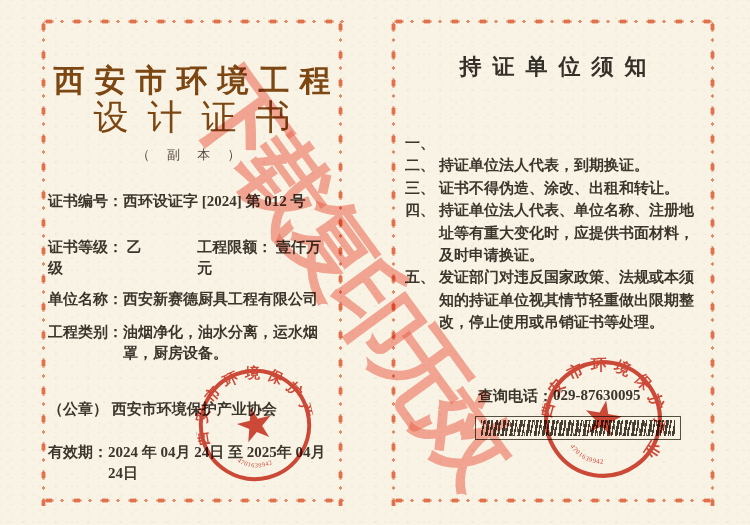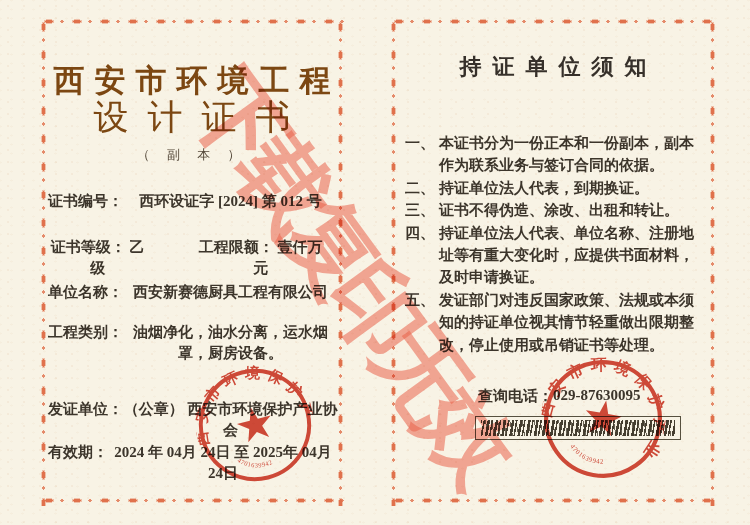--- a/index.html
+++ b/index.html
@@ -36,39 +36,39 @@
     background-image:
       radial-gradient(3.4px 7px at 5.5px 11px, #e0714c 0 52%, rgba(224,113,76,.40) 53% 74%, transparent 75%),
       radial-gradient(2.1px 2.6px at 5.5px 24px, rgba(224,113,76,.80) 0 60%, transparent 61%);
     background-size:11px 28px;
     background-repeat:repeat-y;
   }
   .edge-left{left:0;} .edge-right{right:0;}
   
   .abs{position:absolute;}
   .t-brown{color:#7c4712;}
-  .t-dark{color:#3c352b;text-align:center;}
+  .t-dark{color:#3c352b;}
   .title1{
     left:0;right:0;top:44px;text-align:center;
     font-size:31px;font-weight:bold;letter-spacing:10px;text-indent:10px;
   }
   .title2{
     left:0;right:0;top:78px;text-align:center;
     font-size:35px;font-weight:normal;letter-spacing:19px;text-indent:19px;
   }
   .subtitle{
     left:0;right:0;top:130px;text-align:center;
     font-size:13px;letter-spacing:7px;color:#55493a;
   }
   .row{left:10px;right:8px;display:flex;font-size:15px;line-height:21px;}
   .row .lbl{flex:0 0 auto;font-weight:bold;}
   .row .val{flex:1 1 auto;font-weight:bold;}
   .row-certno{top:175px;}
   .row-grade{top:221px;gap:36px;}
-  .row-company{top:266px;}
+  .row-company{top:273px;}
   .row-category{top:306px;}
   .row-issuer{top:383px;}
   .row-validity{top:426px;}
   .grade-pair{display:inline-block;margin-right:14px;}
   
   .r-title{
     left:0;right:0;top:36px;text-align:center;
     font-size:22px;font-weight:bold;letter-spacing:11px;text-indent:11px;
     color:#36302a;
   }
@@ -138,42 +138,40 @@
       <span class="lbl">单位名称：</span>
       <span class="val">西安新赛德厨具工程有限公司</span>
     </div>
 
     <div class="abs row row-category t-dark">
       <span class="lbl">工程类别：</span>
       <span class="val">油烟净化，油水分离，运水烟罩，厨房设备。</span>
     </div>
 
     <div class="abs row row-issuer t-dark">
-      <span class="lbl">发证单位：</span>
       <span class="val">（公章） 西安市环境保护产业协会</span>
     </div>
 
     <div class="abs row row-validity t-dark">
       <span class="lbl">有效期：</span>
       <span class="val">2024 年 04月 24日 至 2025年 04月 24日</span>
     </div>
   </div>
 
   <div class="frame frame-right">
     <div class="edge edge-h edge-top"></div>
     <div class="edge edge-h edge-bottom"></div>
     <div class="edge edge-v edge-left"></div>
     <div class="edge edge-v edge-right"></div>
 
     <div class="abs r-title">持证单位须知</div>
 
     <div class="abs notices">
       <div class="notice">
         <span class="num">一、</span>
-        <span class="txt">本证书分为一份正本和一份副本，副本作为联系业务与签订合同的依据。</span>
       </div>
       <div class="notice">
         <span class="num">二、</span>
         <span class="txt">持证单位法人代表，到期换证。</span>
       </div>
       <div class="notice">
         <span class="num">三、</span>
         <span class="txt">证书不得伪造、涂改、出租和转让。</span>
       </div>
       <div class="notice">

